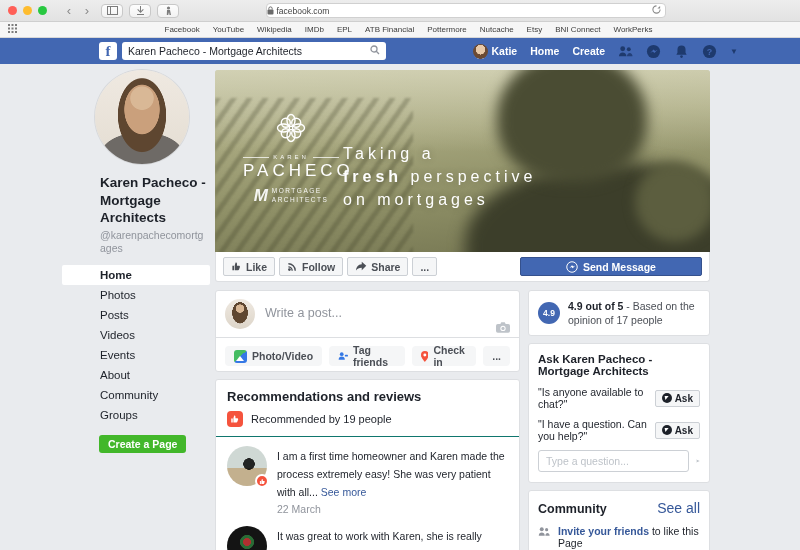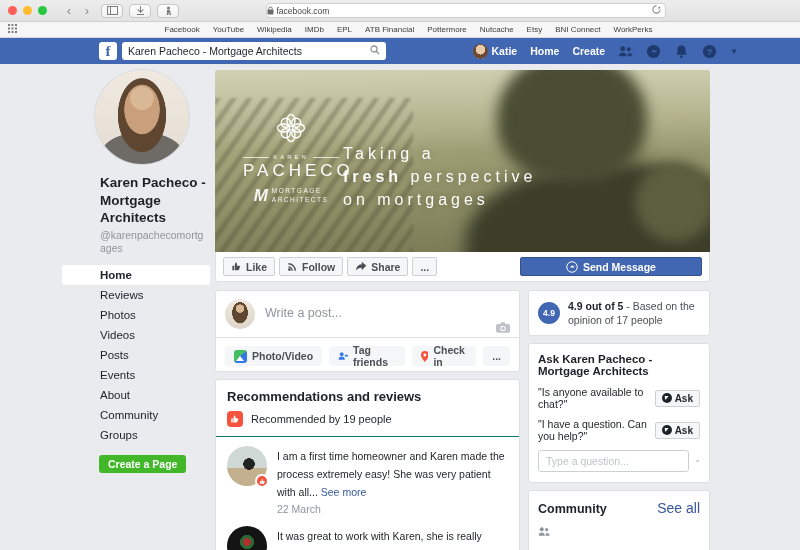--- a/index.html
+++ b/index.html
@@ -262,24 +262,23 @@
   </div>
 
   <div class="pagearea">
 
     <div class="sidebar">
       <div class="profilepic"></div>
       <div class="pgname">Karen Pacheco - Mortgage Architects</div>
       <div class="pghandle">@karenpachecomortgages</div>
       <div class="snav">
         <div class="item active">Home</div>
-        <div class="item">Reviews</div>
         <div class="item">Photos</div>
+        <div class="item">Posts</div>
         <div class="item">Videos</div>
-        <div class="item">Posts</div>
         <div class="item">Events</div>
         <div class="item">About</div>
         <div class="item">Community</div>
         <div class="item">Groups</div>
       </div>
       <span class="createpage">Create a Page</span>
     </div>
 
     <div class="main">
 
@@ -467,20 +466,21 @@
               <span class="cm-title">Community</span>
               <span class="cm-seeall">See all</span>
             </div>
             <div class="cmrow">
               <svg width="12" height="11" viewBox="0 0 16 14">
                   <circle cx="5" cy="4" r="2.6"></circle>
                   <path d="M1 12.5c0-2.5 1.8-4.2 4-4.2s4 1.7 4 4.2z"></path>
                   <circle cx="11.5" cy="4.5" r="2.1"></circle>
                   <path d="M9.8 12.5c.2-2 1.3-3.5 2.8-3.5 1.6 0 2.7 1.5 2.9 3.5z"></path>
                 </svg>
+              <span><a>Invite your friends</a><span> to like this Page</span></span>
             </div>
 
           </div>
 
         </div>
       </div>
     </div>
   </div>
 </div>
 

